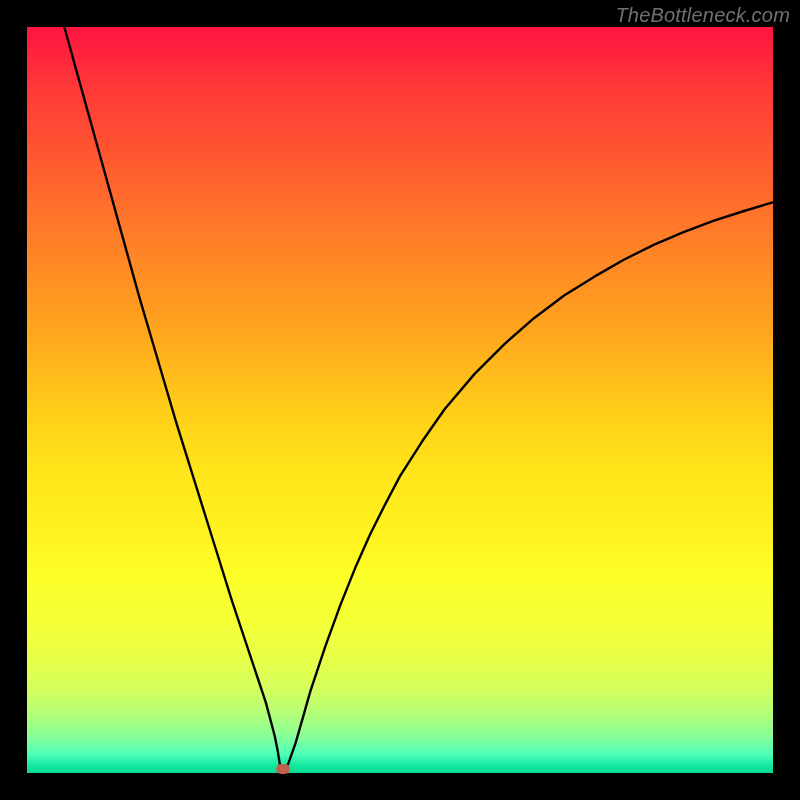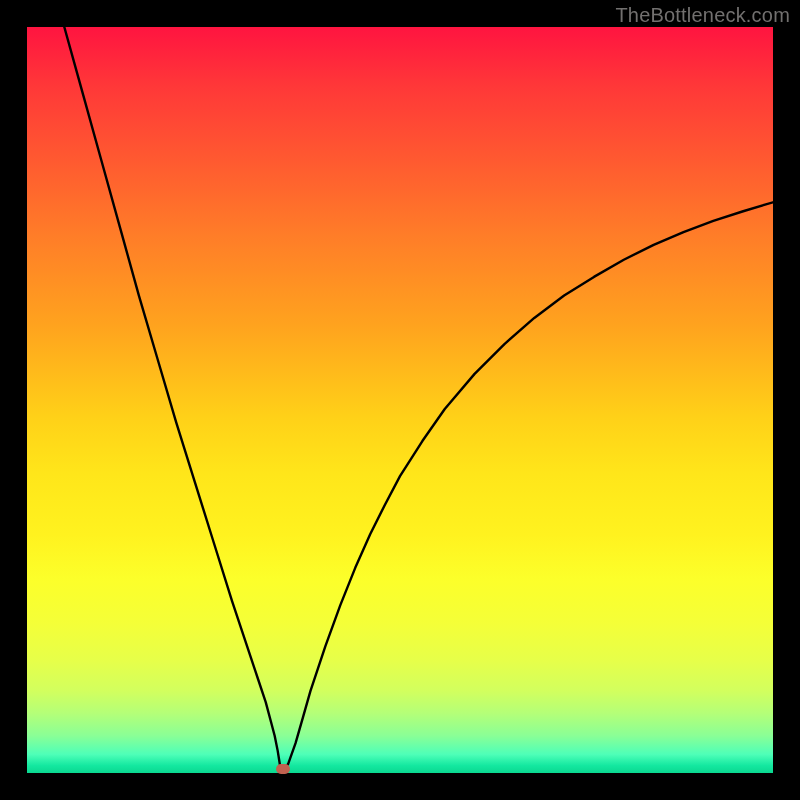--- a/index.html
+++ b/index.html
@@ -53,20 +53,21 @@
     transform: translate(-50%, -50%);
   }
   .watermark {
     position: absolute;
     top: 4px;
     right: 10px;
     font-family: Arial, Helvetica, sans-serif;
     font-size: 20px;
     color: #72706f;
     letter-spacing: 0.2px;
+    font-style: italic;
   }
 </style>
 </head>
 <body>
 
 <div class="frame">
   <div class="plot-area">
     <svg class="curve" viewBox="0 0 746 746" preserveAspectRatio="none">
       <path id="curve-path" d="M37.30 0.00 L55.95 67.14 L74.60 134.28 L93.25 201.42 L111.90 268.56 L130.55 331.97 L149.20 395.38 L167.85 455.06 L186.50 514.74 L205.15 574.42 L223.80 630.37 L231.26 652.75 L238.72 675.13 L244.69 697.51 L247.67 708.70 L250.66 723.62 L253.64 742.27 L257.37 742.27 L261.10 737.05 L268.56 716.16 L276.02 690.05 L283.48 663.94 L298.40 619.18 L313.32 578.15 L328.24 540.85 L343.16 507.28 L358.08 477.44 L373.00 449.09 L395.38 414.03 L417.76 381.95 L447.60 346.89 L477.44 317.05 L507.28 290.94 L537.12 268.56 L566.96 249.91 L596.80 232.75 L626.64 217.83 L656.48 205.15 L686.32 193.96 L716.16 184.26 L746.00 175.31" fill="none" stroke="#000" stroke-width="2.4" stroke-linejoin="round" stroke-linecap="round"></path>
     </svg>

